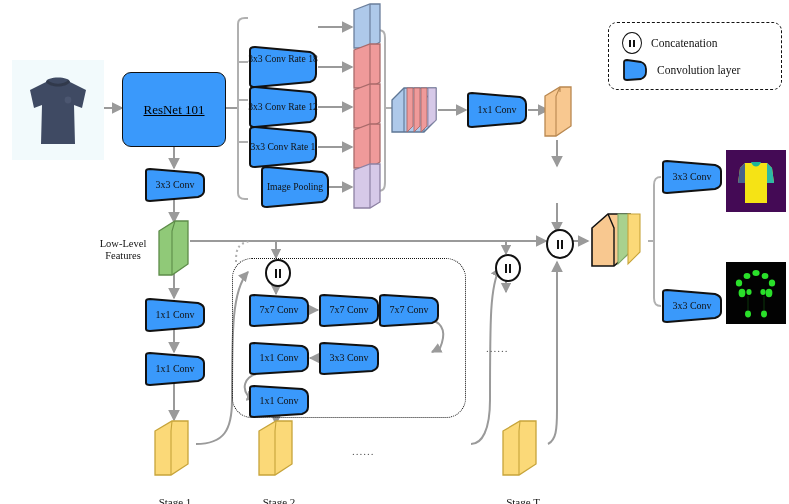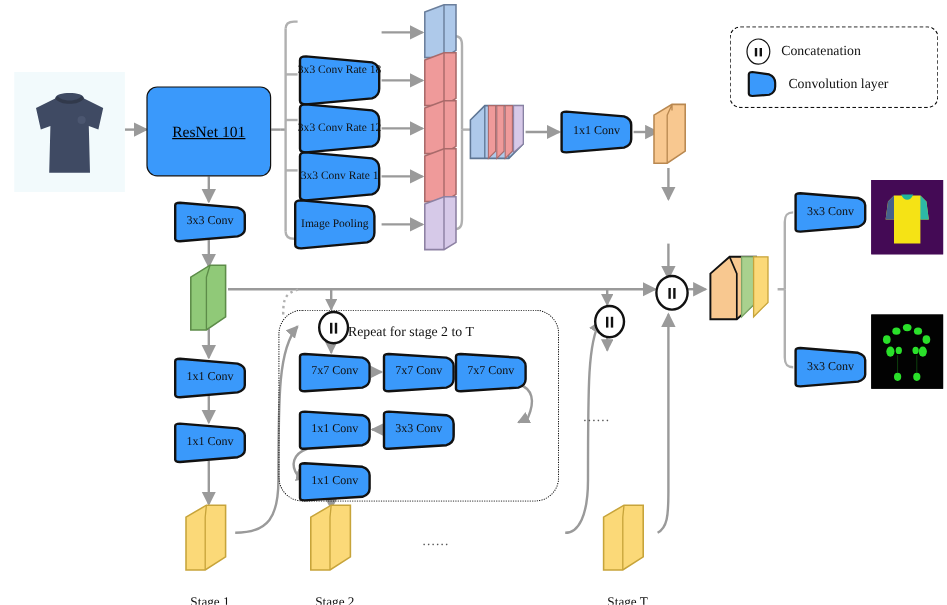--- a/index.html
+++ b/index.html
@@ -205,21 +205,21 @@
   </div>
   <div class="trapwrap" style="left:248px;top:126px;width:70px;height:42px;">
     <svg width="70" height="42">
         <path d="M2,4 Q2,1 7,1 L62,6 Q68,8 68,14 L68,28 Q68,34 62,36 L7,41 Q2,41 2,38 Z" fill="#3a99fb" stroke="#111" stroke-width="2"></path>
       </svg>
     <div class="lbl" style="font-size:9.6px;">
         <span>3x3 Conv
 Rate 1</span>
       </div>
   </div>
-  <div class="trapwrap" style="left:244px;top:166px;width:70px;height:42px;text-decoration:underline;">
+  <div class="trapwrap" style="left:260px;top:166px;width:70px;height:42px;text-decoration:underline;">
     <svg width="70" height="42">
         <path d="M2,4 Q2,1 7,1 L62,6 Q68,8 68,14 L68,28 Q68,34 62,36 L7,41 Q2,41 2,38 Z" fill="#3a99fb" stroke="#111" stroke-width="2"></path>
       </svg>
     <div class="lbl" style="font-size:9.6px;">
         <span>Image
 Pooling</span>
       </div>
   </div>
 
   <div class="slabwrap" style="left:352px;top:2px;width:30px;height:52px;">
@@ -289,20 +289,24 @@
         <span>3x3 Conv</span>
       </div>
   </div>
 
   <div class="slabwrap" style="left:156px;top:218px;width:36px;height:62px;">
     <svg width="36" height="62">
         <path d="M3,13 L19,3 L32,3 L32,46 L16,57 L3,57 Z" fill="#90c978" stroke="#5d8c49" stroke-width="1.3"></path>
         <path d="M19,3 L16,13 L16,57" stroke="#5d8c49" stroke-width="1.1" fill="none"></path>
       </svg>
   </div>
+  <div class="txt" style="left:92px;top:226px;width:62px;font-size:10.5px;text-align:center;">
+    <span>Low-Level
+Features</span>
+  </div>
 
   <div class="trapwrap" style="left:144px;top:298px;width:62px;height:34px;">
     <svg width="62" height="34">
         <path d="M2,3 Q2,1 6,1 L54,5 Q60,7 60,11 L60,23 Q60,27 54,29 L6,33 Q2,33 2,31 Z" fill="#3a99fb" stroke="#111" stroke-width="2"></path>
       </svg>
     <div class="lbl" style="font-size:10px;">
         <span>1x1 Conv</span>
       </div>
   </div>
   <div class="trapwrap" style="left:144px;top:352px;width:62px;height:34px;">
@@ -318,23 +322,20 @@
     <svg width="44" height="62">
         <path d="M3,13 L20,3 L36,3 L36,46 L19,57 L3,57 Z" fill="#fbd978" stroke="#c7a43a" stroke-width="1.3"></path>
         <path d="M20,3 L19,13 L19,57" stroke="#c7a43a" stroke-width="1.1" fill="none"></path>
       </svg>
   </div>
   <div class="txt" style="left:140px;top:484px;width:70px;font-size:11px;">
     <span>Stage 1</span>
   </div>
 
   <div class="dashbox" style="left:232px;top:258px;width:232px;height:158px;"></div>
-  <div class="txt" style="left:290px;top:258px;width:170px;font-size:11.5px;text-align:left;">
-    <span>Repeat for stage 2 to T</span>
-  </div>
 
   <div class="trapwrap" style="left:248px;top:294px;width:62px;height:33px;">
     <svg width="62" height="33">
         <path d="M2,3 Q2,1 6,1 L54,4 Q60,6 60,11 L60,22 Q60,27 54,29 L6,32 Q2,32 2,30 Z" fill="#3a99fb" stroke="#111" stroke-width="2"></path>
       </svg>
     <div class="lbl" style="font-size:10px;">
         <span>7x7 Conv</span>
       </div>
   </div>
   <div class="trapwrap" style="left:318px;top:294px;width:62px;height:33px;">

